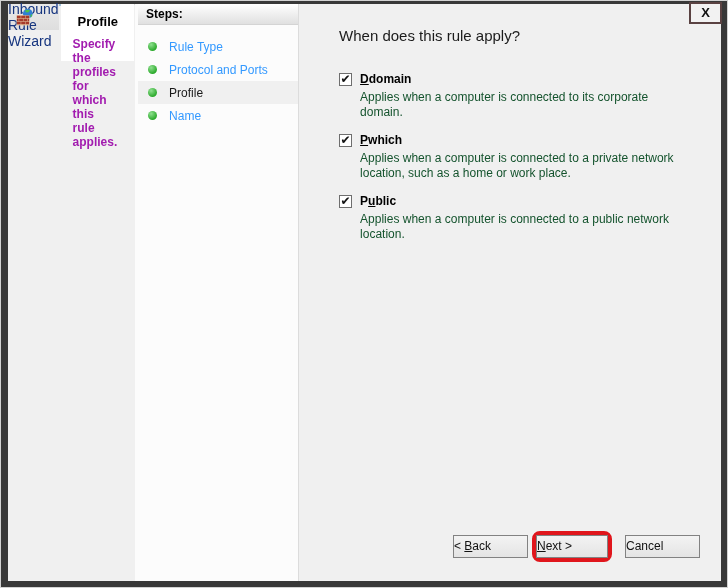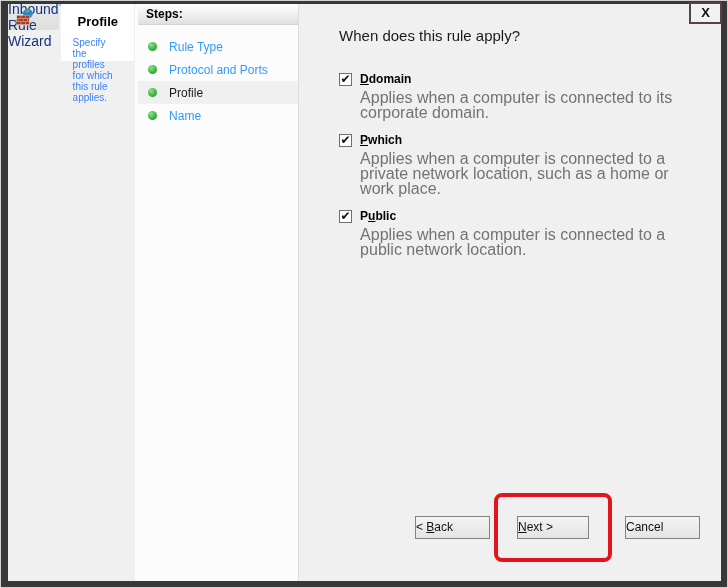--- a/index.html
+++ b/index.html
@@ -38,21 +38,21 @@
     font-family: "Liberation Sans", sans-serif;
     font-size: 13px; font-weight: bold; color: #111;
     line-height: 16px; text-align: center; cursor: default;
   }
 
   .accent-line { height: 2px; flex: 0 0 2px; background: #a0c3dc; }
 
   
   .wizard-header { height: 57px; flex: 0 0 57px; background: #ffffff; padding: 10px 16px 0 17px; }
   .page-title { font-size: 13px; font-weight: bold; color: #000; margin-bottom: 8px; }
-  .page-subtitle { font-size: 10px; color: #3b82f6; margin-left: -5px; padding-left: 0; }
+  .page-subtitle { font-size: 12px; color: #a21caf; margin-left: -5px; padding-left: 0; font-weight: bold; }
   .header-divider { height: 1px; flex: 0 0 1px; background: #d9d9d9; }
 
   
   .wizard-body { flex: 1; display: flex; min-height: 0; border-radius: 15px; }
 
   .sidebar-area { flex: 0 0 163px; background: #fcfcfc; padding-left: 3px; }
   .steps-heading {
     height: 21px; line-height: 21px;
     background: linear-gradient(#ffffff, #e0e0e0);
     border-bottom: 1px solid #d4d4d4;
@@ -80,39 +80,39 @@
   .checkbox {
     width: 13px; height: 13px; background: #fff;
     border: 1px solid #6e6e6e;
     margin-right: 8px; flex: 0 0 13px;
     text-align: center; cursor: default;
   }
   .check-glyph { display: block; font-size: 12px; line-height: 11px; color: #111; }
   .option-label { font-size: 12px; font-weight: bold; color: #000; cursor: default; }
   .option-label .accel { text-decoration: underline; }
   .profile-desc {
-    font-size: 16px; color: #737373; line-height: 15px;
+    font-size: 12px; color: #14532d; line-height: 15px;
     margin: 4px 8px 0 21px; max-width: 452px;
   }
 
   
   .button-row { position: absolute; right: 19px; bottom: 19px; display: flex; align-items: center; }
   .btn {
     width: 75px; height: 23px;
     background: linear-gradient(#f3f3f3, #e4e4e4);
     border: 1px solid #828282;
     font-family: "Liberation Sans", sans-serif;
     font-size: 12px; color: #111;
     text-align: left; line-height: 21px; cursor: default;
   }
   .btn .accel { text-decoration: underline; }
   .back-btn { margin-right: 4px; }
   .annotation-box {
     border: 4px solid #e0161c; border-radius: 8px;
-    padding: 19px; margin-right: 13px; display: inline-flex;
+    padding: 0; margin-right: 13px; display: inline-flex;
     background: transparent;
   }
   .annotation-box .btn { width: 72px; }
 
   .bottom-accent { height: 2px; flex: 0 0 2px; background: #a0c3dc; }
 </style>
 </head>
 <body>
 
 <div class="screenshot">

